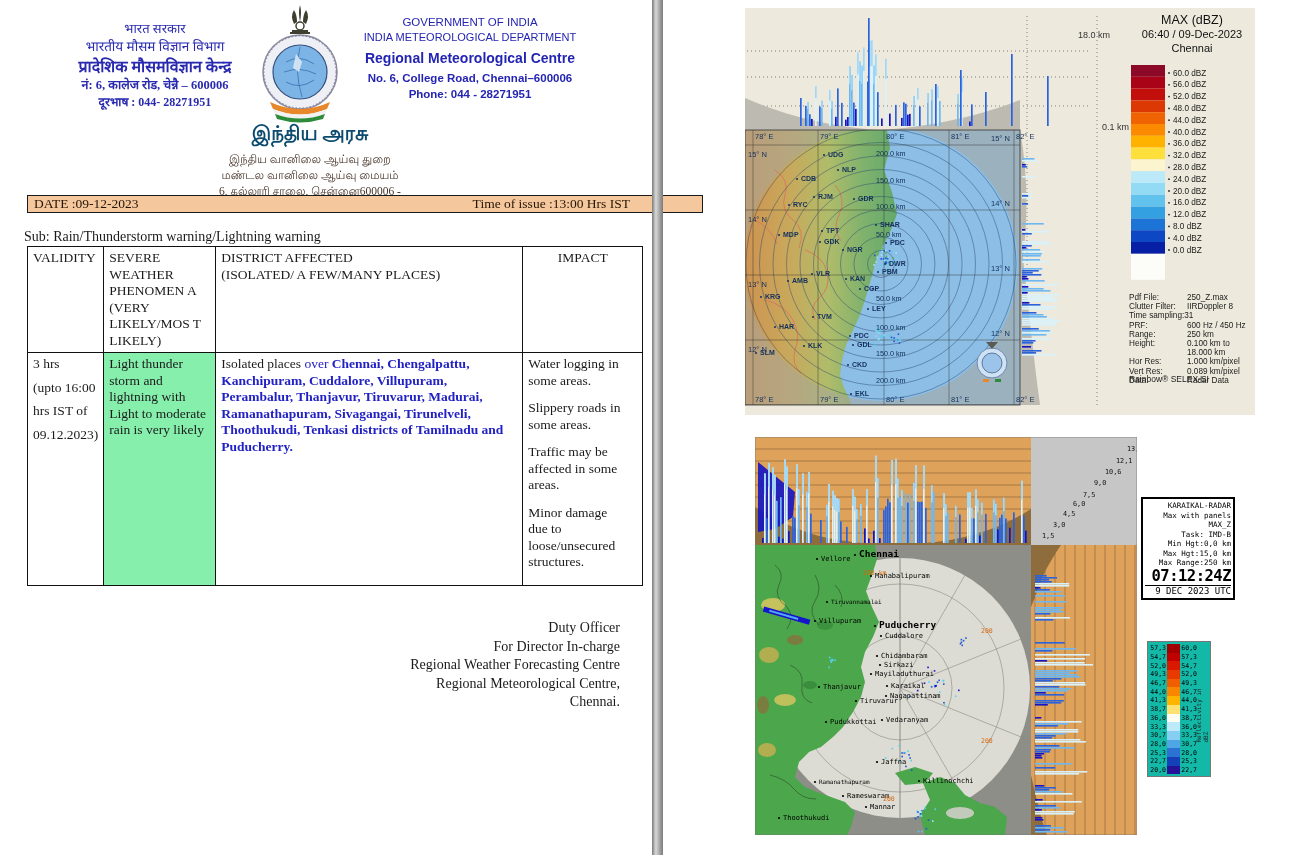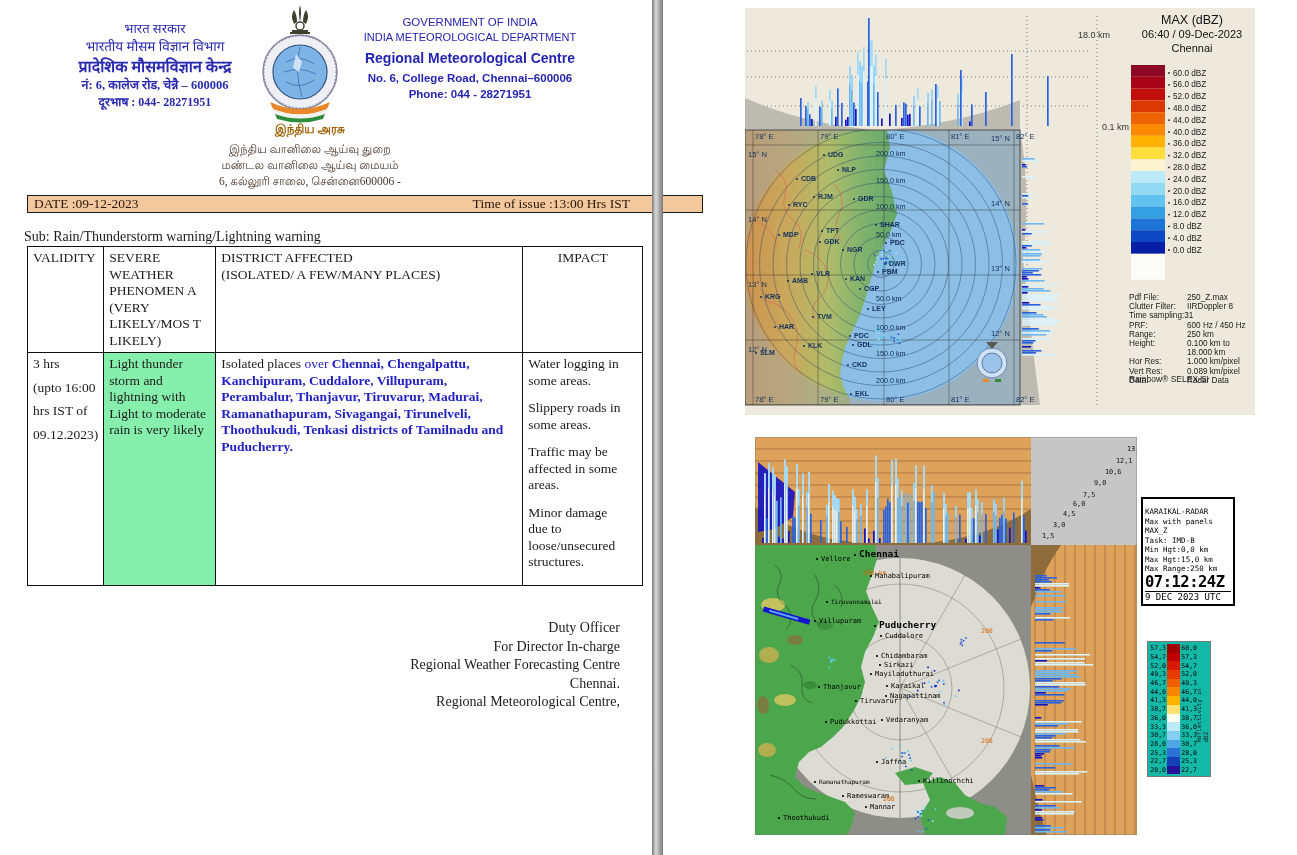--- a/index.html
+++ b/index.html
@@ -15,21 +15,21 @@
   .hindi .h4{font-size:12px;font-weight:bold;}
   .logo{position:absolute;left:256px;top:2px;width:88px;height:122px;}
   .english{position:absolute;left:352px;top:16px;width:236px;text-align:center;color:#2424b2;
            font-family:"Liberation Sans",sans-serif;}
   .english .e0{font-size:11.5px;margin-bottom:3px;}
   .english .e1{font-size:11px;margin-bottom:7px;}
   .english .e2{font-size:14px;font-weight:bold;margin-bottom:6px;}
   .english .e3{font-size:11.5px;font-weight:bold;margin-bottom:4px;}
   .english .e4{font-size:11.5px;font-weight:bold;}
   .tamil{position:absolute;left:200px;top:122px;width:220px;text-align:center;color:#463428;}
-  .tamil-title{font-size:12px;font-weight:bold;color:#a16207;margin-bottom:4px;}
+  .tamil-title{font-size:20px;font-weight:bold;color:#0c4a6e;margin-bottom:4px;}
   .tamil-line{font-size:11.5px;line-height:16px;}
 
   .date-bar{position:absolute;left:27px;top:195px;width:596px;height:16px;background:#F5C79D;
             border:1px solid #1a1a1a;display:flex;justify-content:space-between;align-items:center;
             font-size:13.5px;padding:0 72px 0 6px;color:#241405;}
   .subject{position:absolute;left:24px;top:229px;font-size:14px;}
 
   table.warn{position:absolute;left:27px;top:246px;border-collapse:collapse;table-layout:fixed;
              font-size:13.5px;}
   table.warn th,table.warn td{border:1px solid #111;vertical-align:top;text-align:left;
@@ -46,22 +46,22 @@
              font-size:14px;line-height:18.5px;font-family:Liberation Serif, serif;}
 
   .divider{position:absolute;left:652px;top:0;width:11px;height:855px;
            background:linear-gradient(to right,#7b7b7b,#d8d8d8 35%,#a3a3a3 70%,#7b7b7b);}
 
   
   .radar1{position:absolute;left:745px;top:8px;width:510px;height:407px;}
   .radar2{position:absolute;left:755px;top:437px;width:382px;height:398px;}
 
   .kinfo{position:absolute;left:1141px;top:497px;width:86px;background:#fff;border:2px solid #000;
-         font-family:"DejaVu Sans Mono",monospace;font-size:7.5px;line-height:9.5px;padding:8px 2px 1px 2px;
-         color:#000;}
+         font-family:"DejaVu Sans Mono",monospace;font-size:7.5px;line-height:9.5px;padding:2px 2px 1px 2px;
+         color:#000;text-align:right;}
   .kinfo .ktime{font-size:15.5px;font-weight:bold;letter-spacing:-0.5px;line-height:17px;}
   .kinfo .kdate{font-size:9px;border-top:1px solid #000;line-height:11px;}
 
   .kscale{position:absolute;left:1147px;top:641px;width:64px;height:136px;background:#14b8a6;
           border:1px solid #777;font-family:"DejaVu Sans Mono",monospace;font-size:6.5px;color:#000;
           padding:2px 10px 2px 2px;box-sizing:border-box;}
   .krow{display:flex;align-items:center;height:8.7px;}
   .krow .n{width:16px;text-align:right;}
   .krow .c{width:13px;height:8.7px;margin:0 1px;}
   .kaxis{position:absolute;right:1px;top:50%;transform:translateY(-50%) rotate(180deg);
@@ -162,22 +162,22 @@
             <p>Minor damage due to loose/unsecured structures.</p>
           </td>
     </tr>
   </tbody>
     </table>
 
   <div class="signature" id="signature-block">
       <div>Duty Officer</div>
       <div>For Director In-charge</div>
       <div>Regional Weather Forecasting Centre</div>
+      <div>Regional Meteorological Centre,</div>
       <div>Chennai.</div>
-      <div>Regional Meteorological Centre,</div>
     </div>
 
   <div class="divider"></div>
 
   <div class="radar1">
     <svg id="svg1" width="510" height="407" viewBox="0 0 510 407">
       <rect x="0" y="0" width="510" height="407" fill="#EDE9DC"></rect>
       <g stroke="#56534b" stroke-width="0.7" stroke-dasharray="1,3">
         <line x1="2" y1="43" x2="345" y2="43"></line>
         <line x1="2" y1="69" x2="345" y2="69"></line>

